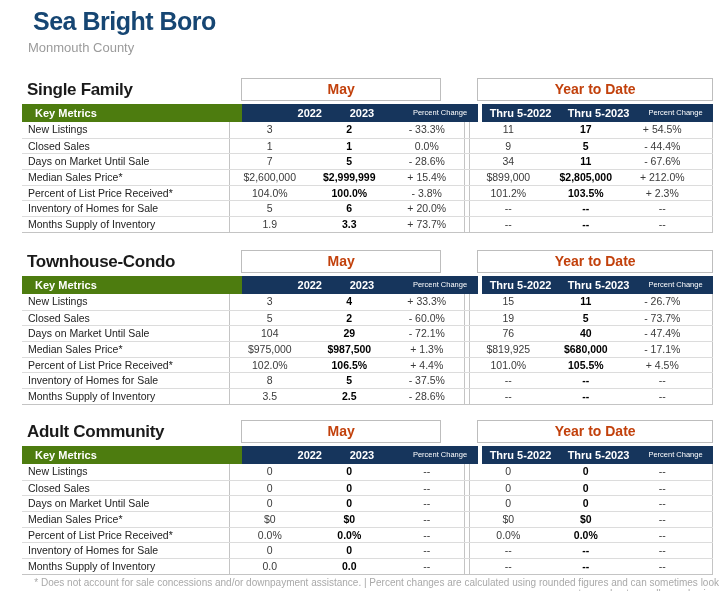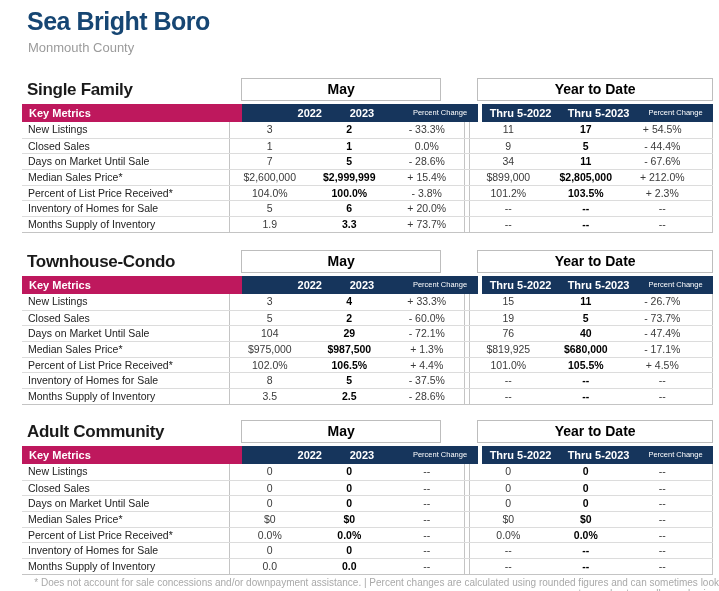--- a/index.html
+++ b/index.html
@@ -1,35 +1,35 @@
 <!DOCTYPE html>
 <html><head>
 <meta charset="utf-8">
 <style>
   * { margin:0; padding:0; box-sizing:border-box; }
   html,body { background:#ffffff; }
   body { font-family:"Liberation Sans", sans-serif; }
   .page { position:relative; width:719px; height:591px; background:#ffffff; overflow:hidden; }
 
-  .page-title { position:absolute; left:27px; top:7px; font-size:25px; font-weight:bold; color:#164673; letter-spacing:-0.5px; }
+  .page-title { position:absolute; left:33px; top:7px; font-size:25px; font-weight:bold; color:#164673; letter-spacing:-0.5px; }
   .page-subtitle { position:absolute; left:28px; top:40px; font-size:13px; color:#9b9b9b; }
 
   .market-table { position:absolute; left:22px; width:691px; }
   .sec1 { top:78px; }
   .sec2 { top:250px; }
   .sec3 { top:420px; }
 
   .sec-head { display:flex; height:23px; margin-bottom:3px;gap:32px; }
   .sec-title { width:220px; font-size:17px; font-weight:bold; color:#1a1a1a; line-height:23px; padding-left:5px; letter-spacing:-0.3px; }
-  .group-box { border:1px solid #bdbdbd; background:#fff; text-align:center; font-size:14px; font-weight:bold; color:#000000; line-height:21px; }
+  .group-box { border:1px solid #bdbdbd; background:#fff; text-align:center; font-size:14px; font-weight:bold; color:#c2410c; line-height:21px; }
   .group-box.may { width:236px; margin-right:4px; }
   .group-box.ytd { width:278px; }
 
   .navy-bar { display:flex; height:18px; font-size:11px; color:#fff; }
-  .navy-bar .label-col { width:220px; background:#be185d; font-weight:bold; line-height:18px; padding-left:7px; }
+  .navy-bar .label-col { width:220px; background:#4d7c0f; font-weight:bold; line-height:18px; padding-left:13px; }
   .navy-bar .grp { display:flex; background:#16355c; }
   .navy-bar .grp.may { width:236px; margin-right:4px; }
   .navy-bar .grp.ytd { width:231px; }
   .hcell { text-align:center; line-height:18px; font-weight:bold; }
   .grp.may .hcell:nth-child(1){ width:80px;text-align:right; }
   .grp.may .hcell:nth-child(2){ width:80px; }
   .grp.may .hcell:nth-child(3){ width:76px; }
   .grp.ytd .hcell:nth-child(1){ width:77px; }
   .grp.ytd .hcell:nth-child(2){ width:79px; }
   .grp.ytd .hcell:nth-child(3){ width:75px; }

